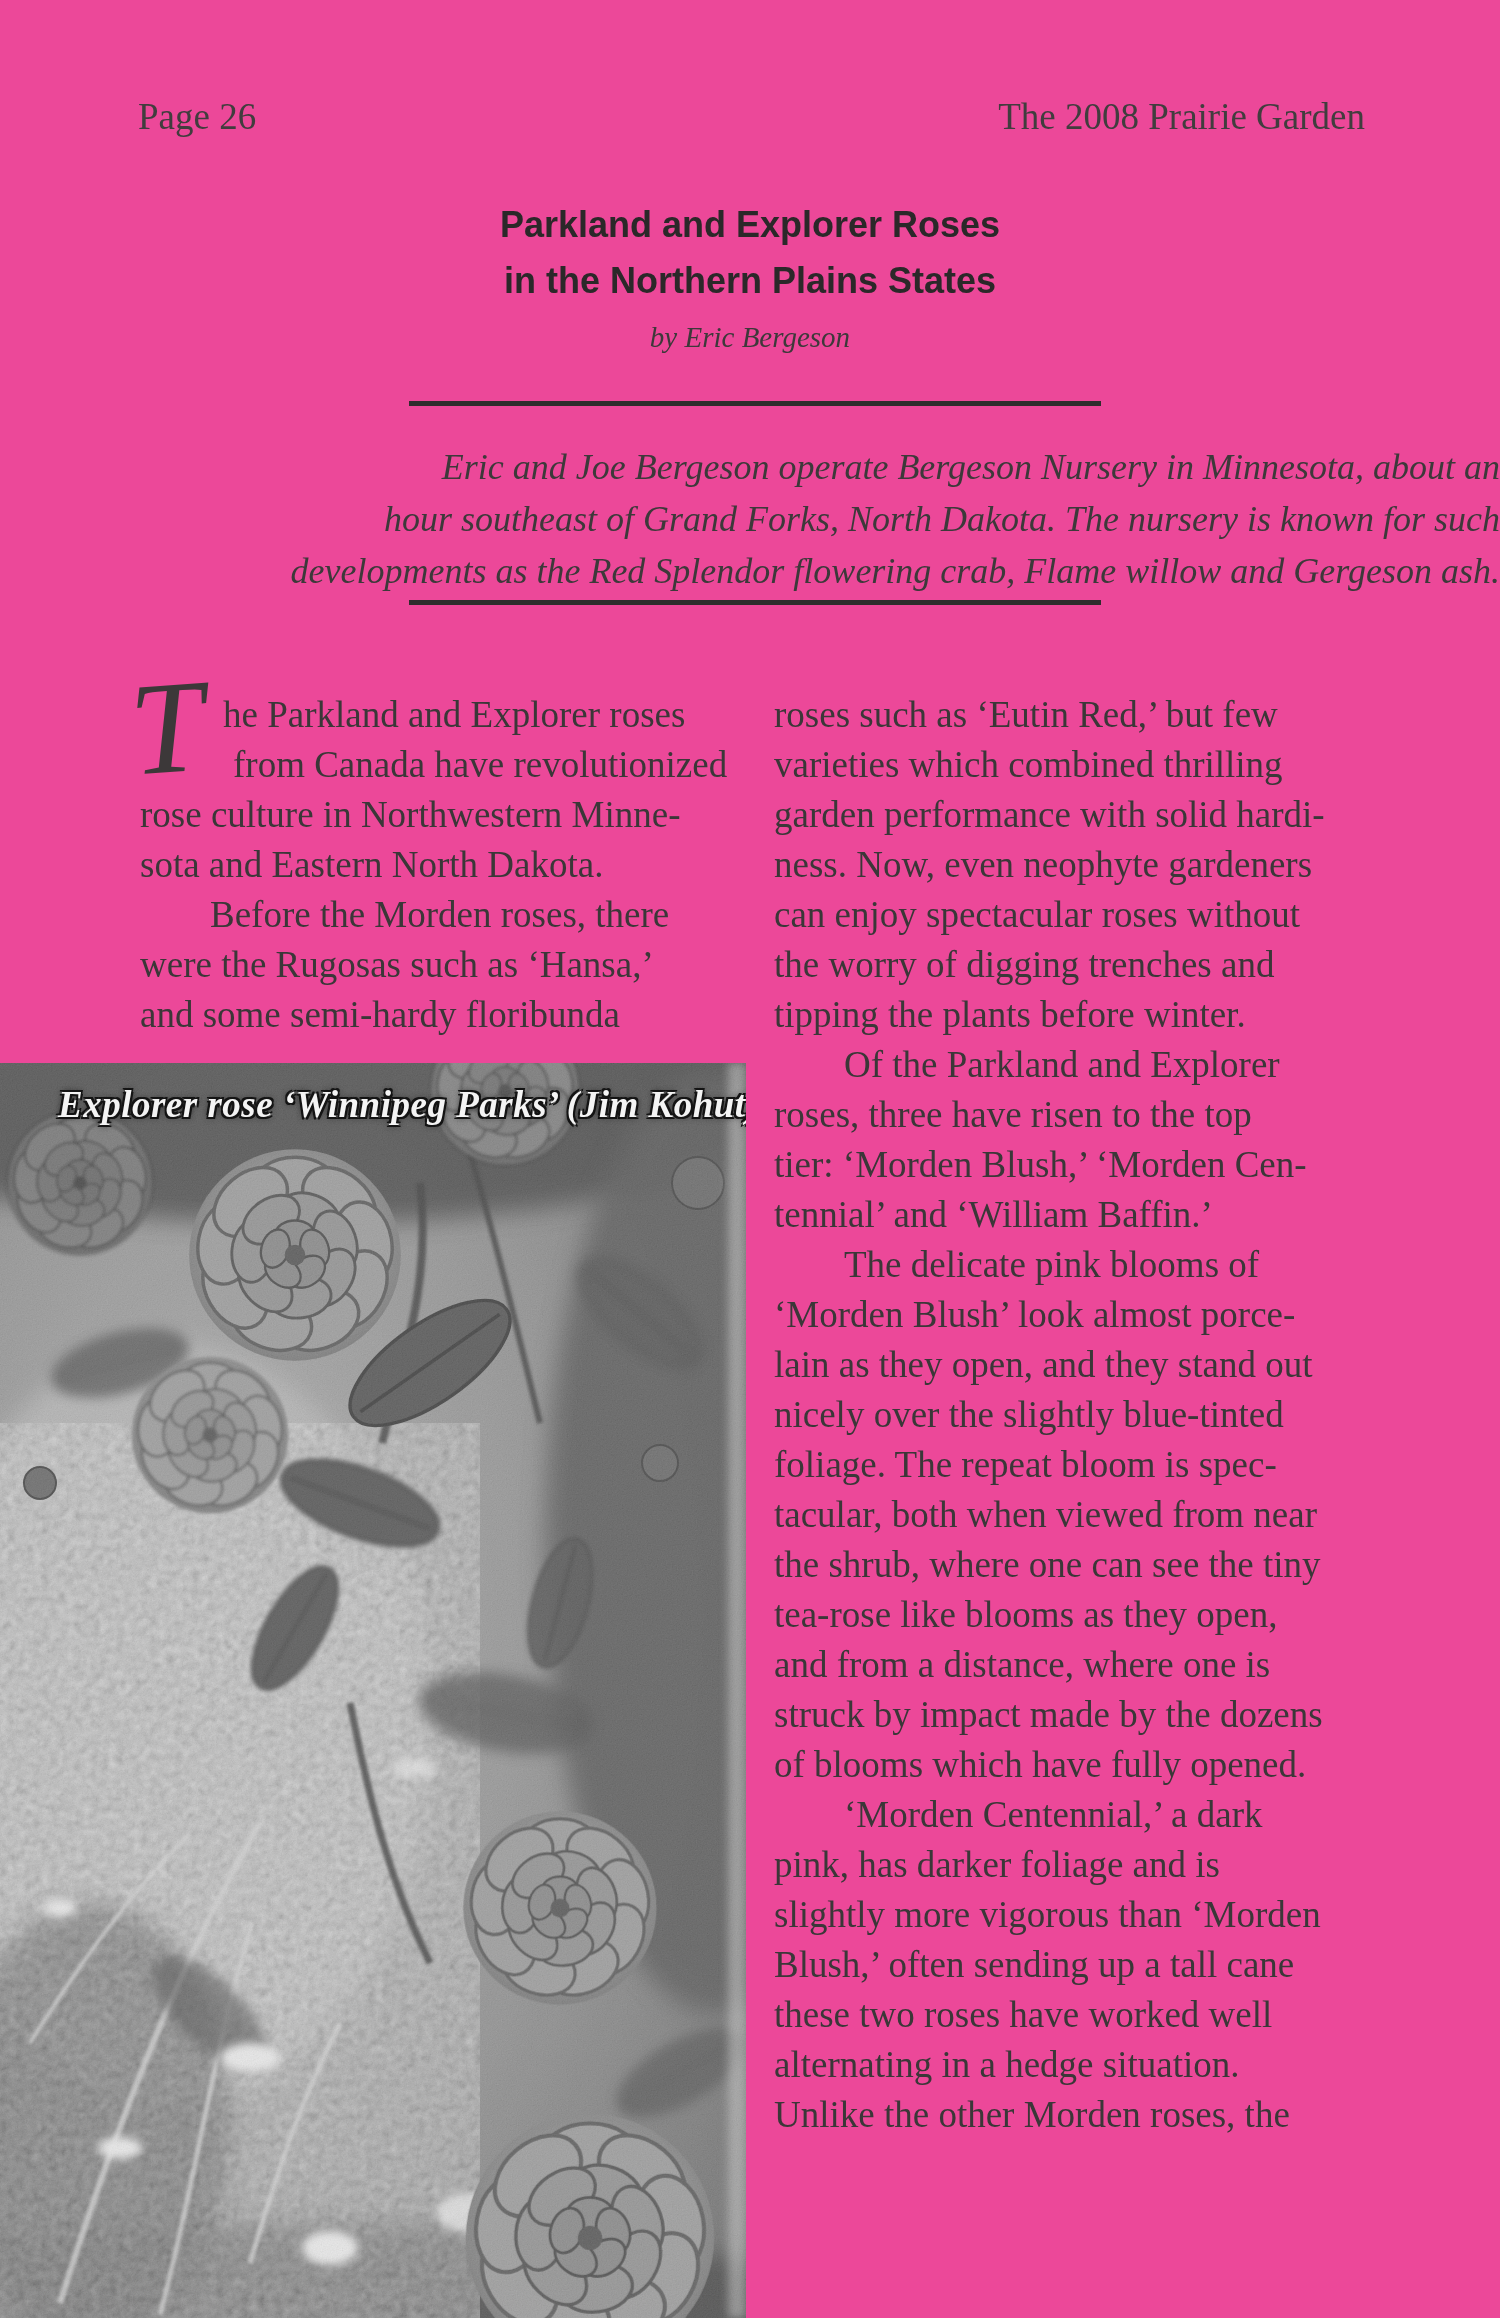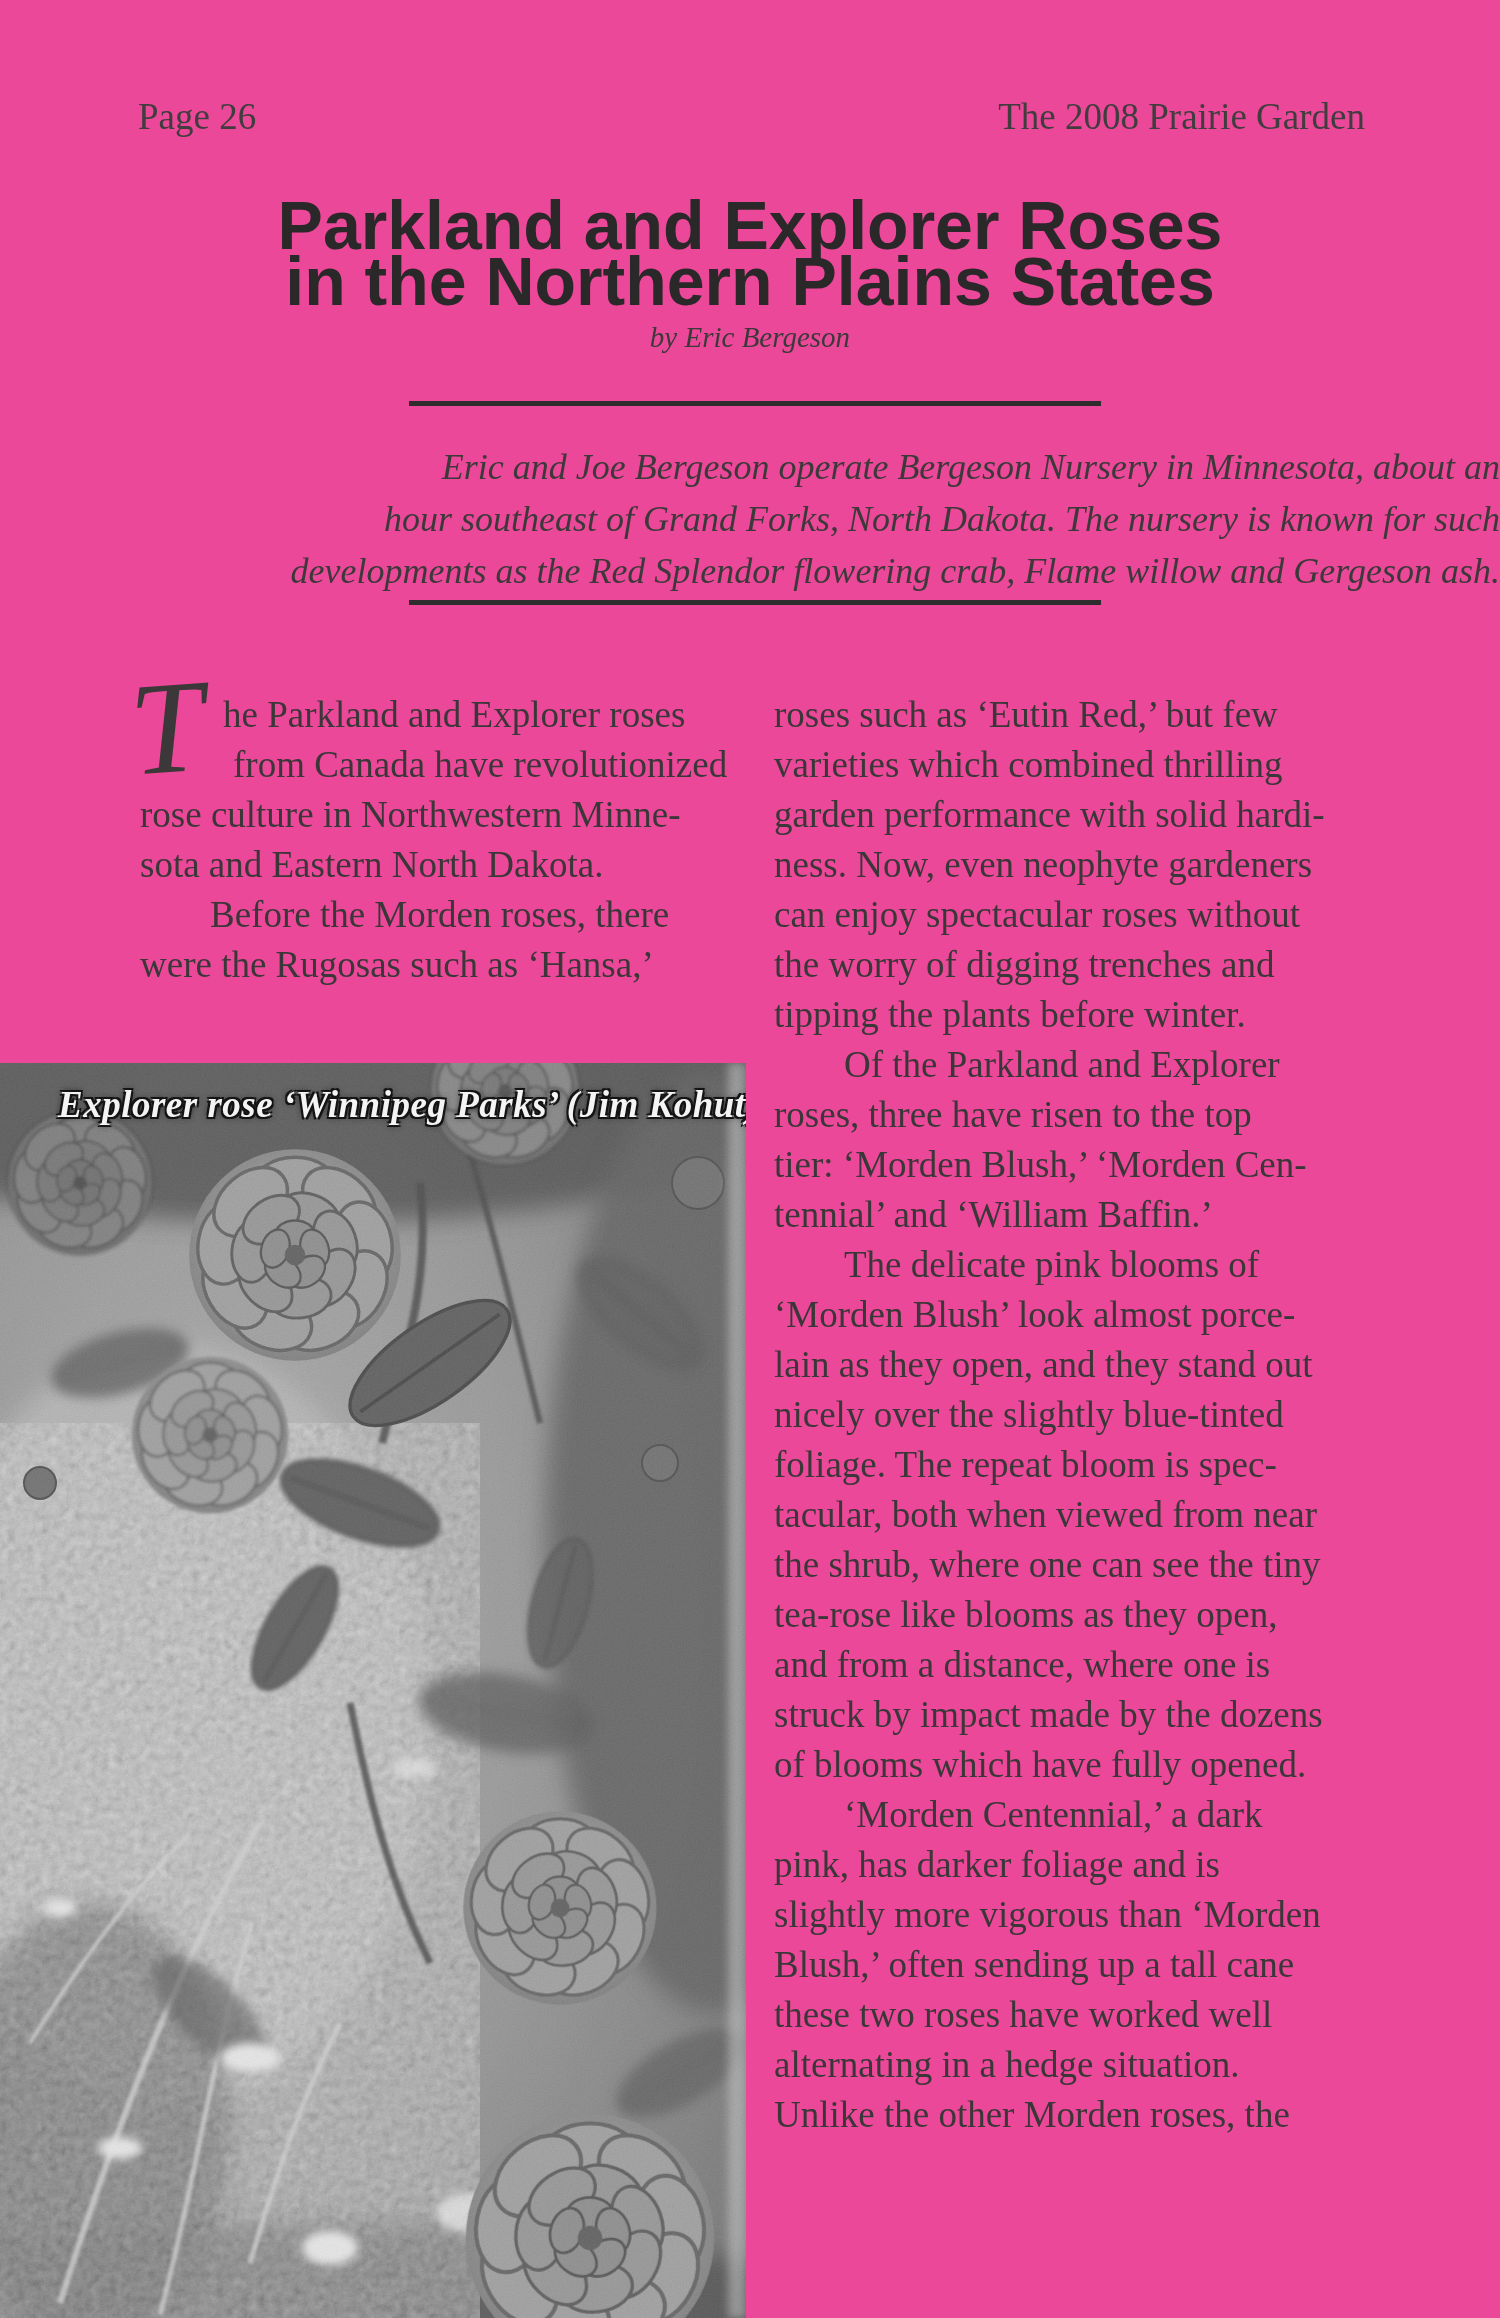--- a/index.html
+++ b/index.html
@@ -9,21 +9,21 @@
     font-family:"Liberation Serif", serif;color:#3b3738;
   }
   
   .hdr{position:absolute;top:95px;left:138px;right:135px;height:44px;
        font-size:37px;color:#413d3e;}
   .hdr .hl{position:absolute;left:0;top:0;}
   .hdr .hr{position:absolute;right:0;top:0;}
   
   .title{position:absolute;top:197px;left:0;width:1500px;text-align:center;
          font-family:"Liberation Sans", sans-serif;font-weight:700;
-         font-size:68px;line-height:56px;color:#2b2829;letter-spacing:0px;}
+         font-size:36px;line-height:56px;color:#2b2829;letter-spacing:0px;}
   .byline{position:absolute;top:321px;left:0;width:1500px;text-align:center;
           font-style:italic;font-size:29px;color:#3d393a;}
   
   .rule{position:absolute;left:409px;width:692px;height:5px;background:#2f2c2d;}
   .rule1{top:401px;}
   .rule2{top:600px;}
   
   .intro{position:absolute;top:441px;left:0;width:1500px;text-align:right;
          font-style:italic;font-size:36px;color:#3d393a;}
   .intro .bline{height:52px;line-height:52px;}
@@ -76,20 +76,21 @@
 
   <div class="dropcap">T</div>
 
   <div class="col leftcol">
       <div class="bline dc1">he Parkland and Explorer roses</div>
       <div class="bline dc2">from Canada have revolutionized</div>
       <div class="bline">rose culture in Northwestern Minne-</div>
       <div class="bline">sota and Eastern North Dakota.</div>
       <div class="bline indent">Before the Morden roses, there</div>
       <div class="bline">were the Rugosas such as ‘Hansa,’</div>
+      <div class="bline">and some semi-hardy floribunda</div>
     </div>
 
   <div class="col rightcol">
       <div class="bline">roses such as ‘Eutin Red,’ but few</div>
       <div class="bline">varieties which combined thrilling</div>
       <div class="bline">garden performance with solid hardi-</div>
       <div class="bline">ness. Now, even neophyte gardeners</div>
       <div class="bline">can enjoy spectacular roses without</div>
       <div class="bline">the worry of digging trenches and</div>
       <div class="bline">tipping the plants before winter.</div>

